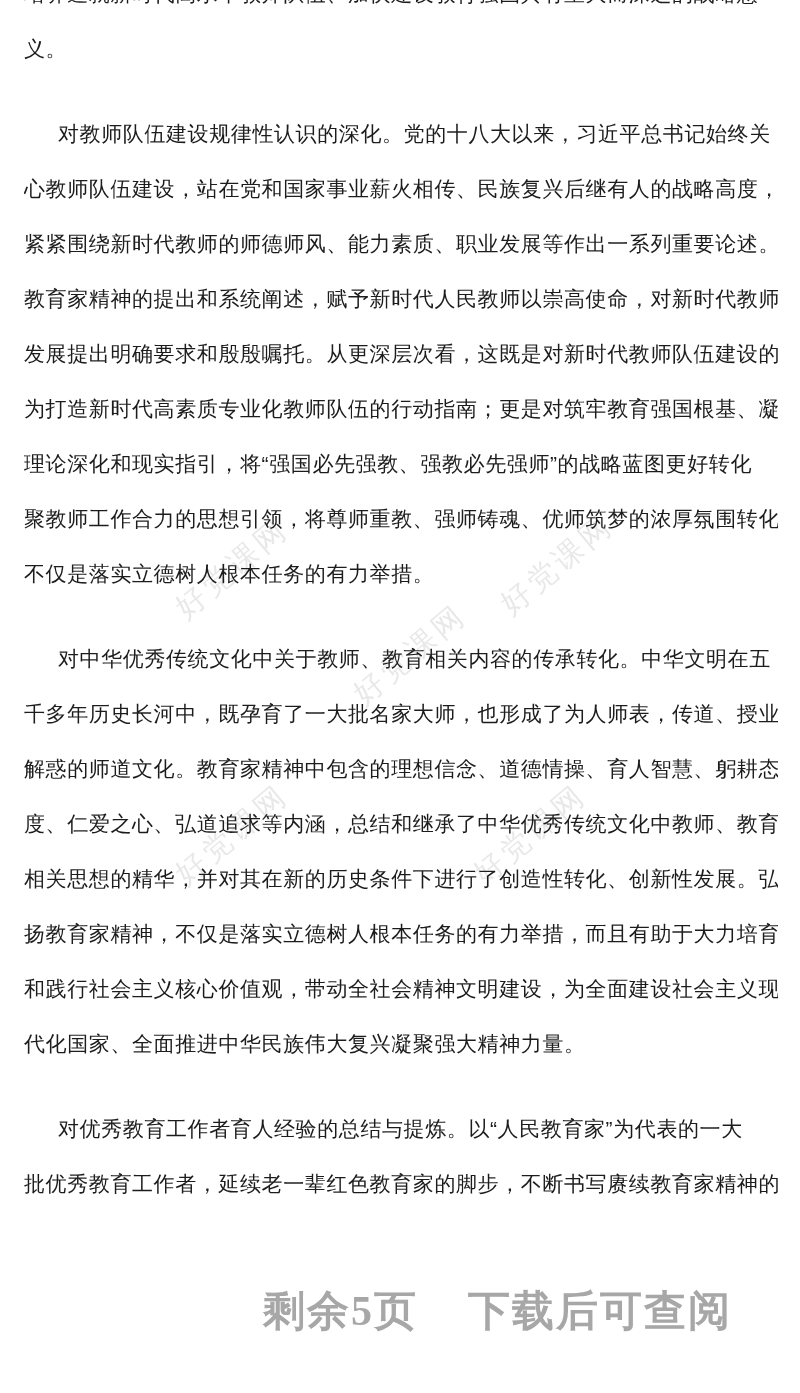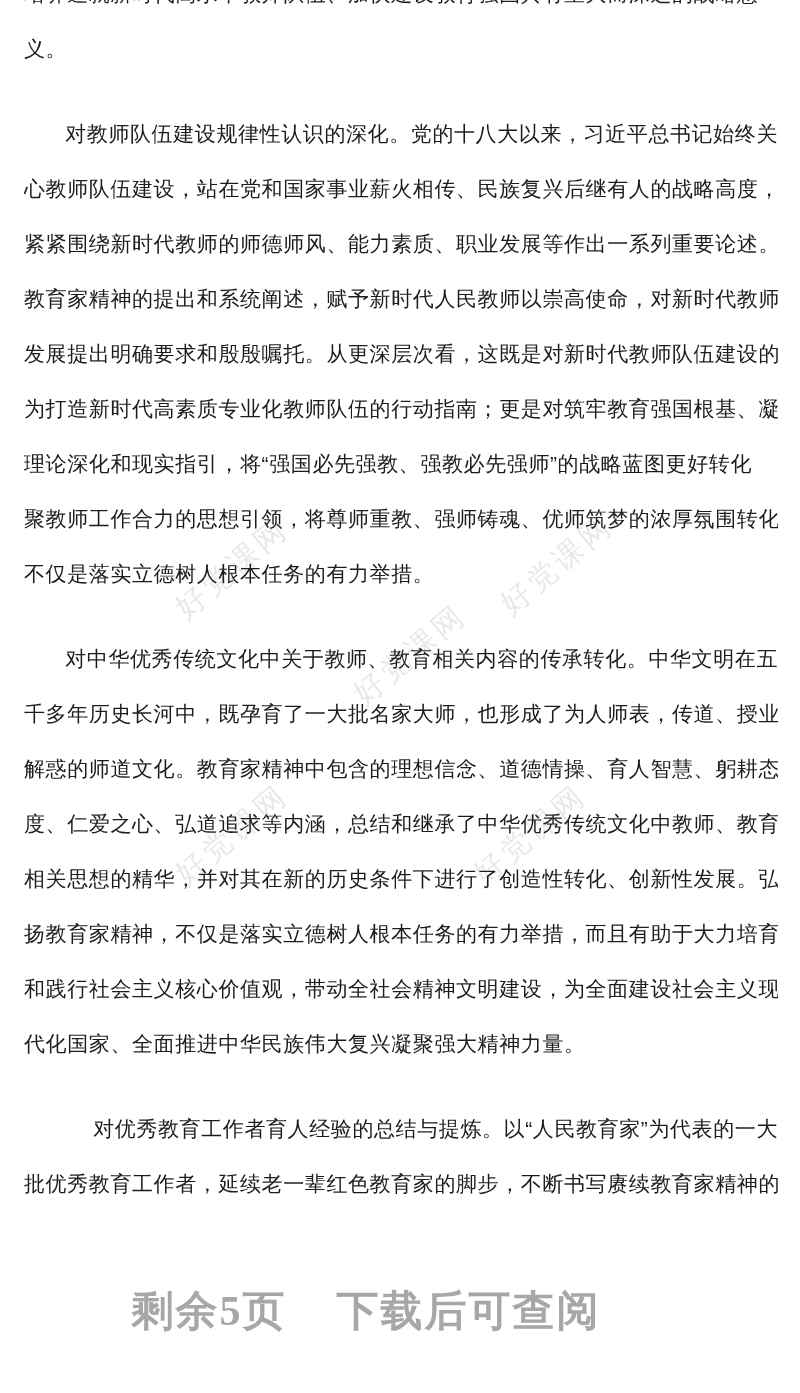--- a/index.html
+++ b/index.html
@@ -42,29 +42,29 @@
   .para.first { margin-top: -34px; }
   .para + .para { margin-top: 30px; }
   .line {
     height: 55px;
     line-height: 55px;
     font-size: 21px;
     letter-spacing: 0.6px;
     white-space: nowrap;
     overflow: hidden;
   }
-  .para.indent .line:first-child { text-indent: 34px; text-align: right; }
+  .para.indent .line:first-child { text-indent: 34px; }
 
   
   #footer {
     position: absolute;
     left: 0;
     top: 1283px;
     width: 732px;
-    text-align: center;
+    text-align: right;
     z-index: 3;
     font-family: "Liberation Serif", serif;
     font-weight: 700;
     font-size: 42px;
     letter-spacing: 2px;
     white-space: nowrap;
   }
   .footer-gap { display: inline-block; width: 50px; }
 </style>
 </head>

